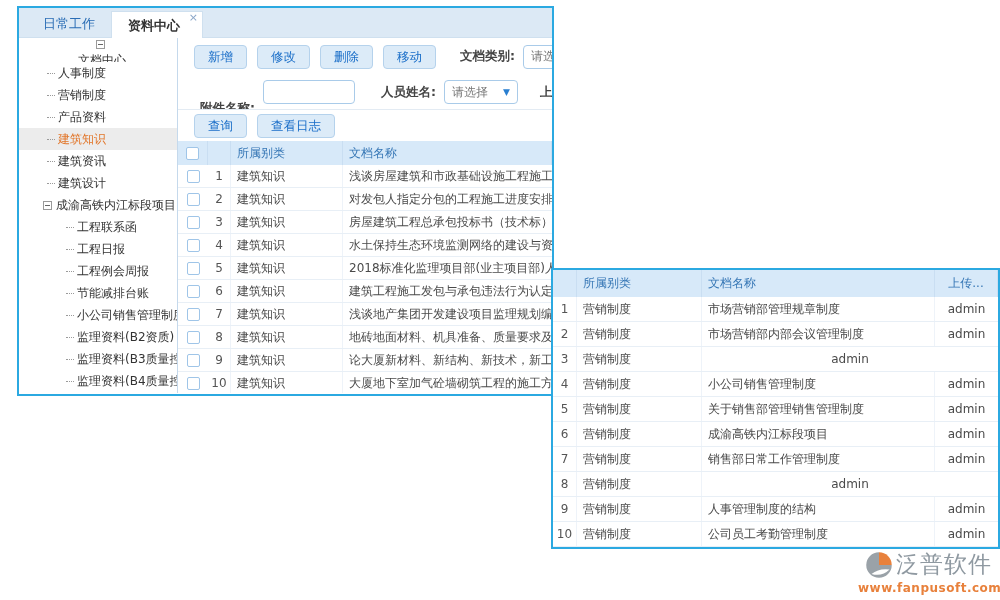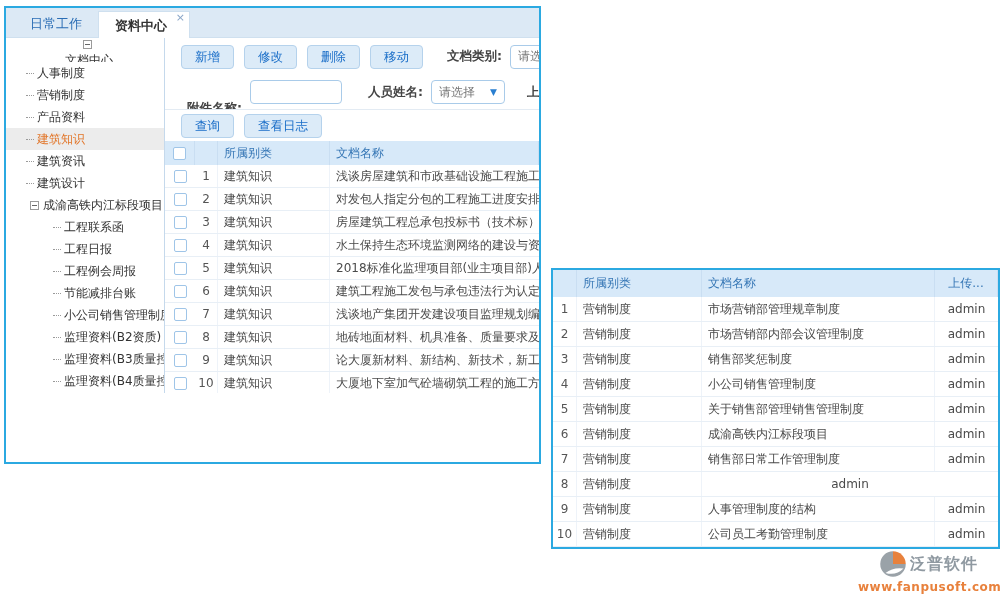--- a/index.html
+++ b/index.html
@@ -1,20 +1,20 @@
 <!DOCTYPE html>
 <html><head>
 <meta charset="utf-8">
 <style>
   * { margin:0; padding:0; box-sizing:border-box; }
   html,body { width:1000px; height:600px; background:#fff; overflow:hidden;
               font-family:"DejaVu Sans","Liberation Sans",sans-serif; }
 
   
-  .left-panel { position:absolute; left:4px; top:6px; width:537px; height:458px;
+  .left-panel { position:absolute; left:17px; top:6px; width:537px; height:390px;
                 border:2px solid #2ba9e1; background:#fff; overflow:hidden; }
   .tabbar { height:30px; background:#dce9f5; display:flex; align-items:flex-end;
             padding-left:8px; border-bottom:1px solid #cfe0ef; }
   .tab { height:27px; line-height:27px; padding:0 16px; font-size:13px; color:#2a6db5;
          cursor:pointer; white-space:nowrap; }
   .tab.active { background:#fff; color:#333; font-weight:bold; position:relative;
                 border:1px solid #cfe0ef; border-bottom:none; margin-bottom:-1px;
                 padding-right:22px; }
   .tab-close { position:absolute; top:0px; right:4px; font-size:11px; color:#8aa6c8;
                font-weight:normal; line-height:12px; cursor:pointer; }
@@ -24,21 +24,21 @@
   .sidebar { width:159px; border-right:1px solid #c5d9ec; overflow:hidden;
              padding-top:2px; font-size:12px; color:#333; }
   .tree-item { height:22px; line-height:22px; white-space:nowrap; overflow:hidden;
                cursor:pointer; display:flex; align-items:center; }
   .tree-item .expander { width:9px; height:9px; border:1px solid #9a9a9a; background:#fff;
                display:inline-block; margin:0 4px 0 0; position:relative; flex:none; }
   .tree-item .expander::after { content:""; position:absolute; left:1px; right:1px; top:3px;
                border-top:1px solid #666; }
   .dash { display:inline-block; width:8px; border-top:1px dotted #9a9a9a; margin-right:3px; flex:none; }
   .lvl0 { padding-left:8px;flex-direction:column; }
-  .lvl1 { padding-left:20px;text-align:right; }
+  .lvl1 { padding-left:28px;text-align:right; }
   .lvl1p { padding-left:24px; }
   .lvl2 { padding-left:47px; }
   .tree-item.selected { background:#ececec; color:#e2762a; }
 
   
   .main { flex:1; overflow:hidden; display:flex; flex-direction:column; }
   .toolbar-row { height:37px; display:flex; align-items:center; padding-left:16px;
                  white-space:nowrap; overflow:hidden; flex:none; }
   .filter-row  { height:34px; display:flex; align-items:center; padding-left:22px;
                  white-space:nowrap; overflow:hidden; flex:none; }
@@ -82,21 +82,21 @@
   .right-panel .thead { height:27px; }
   .right-panel .trow  { height:25px; }
   .r-num { width:24px; flex:none; }
   .r-cat { width:125px; flex:none; }
   .r-name{ width:233px; flex:none; }
   .r-up  { flex:1; justify-content:center; }
 
   
   .watermark { position:absolute; left:858px; top:549px; width:140px; text-align:center; }
   .brand-row { display:flex; align-items:center; justify-content:center; }
-  .brand-txt { font-size:16px; font-weight:bold; color:#8f99a1; letter-spacing:1px;
+  .brand-txt { font-size:23px; font-weight:normal; color:#8f99a1; letter-spacing:1px;
                margin-left:2px; white-space:nowrap; }
   .brand-url { font-size:12px; font-weight:bold; color:#e8813c; margin-top:1px;
                letter-spacing:0.5px; white-space:nowrap;text-align:center; }
 </style>
 </head>
 <body>
 
 <div class="left-panel">
 
   <div class="tabbar">
@@ -320,21 +320,20 @@
     </div>
   <div class="trow">
       <div class="cell r-num num cell-sep">2</div>
       <div class="cell r-cat cell-sep">营销制度</div>
       <div class="cell r-name cell-sep">市场营销部内部会议管理制度</div>
       <div class="cell r-up">admin</div>
     </div>
   <div class="trow">
       <div class="cell r-num num cell-sep">3</div>
       <div class="cell r-cat cell-sep">营销制度</div>
-      <div class="cell r-name cell-sep">销售部奖惩制度</div>
       <div class="cell r-up">admin</div>
     </div>
   <div class="trow">
       <div class="cell r-num num cell-sep">4</div>
       <div class="cell r-cat cell-sep">营销制度</div>
       <div class="cell r-name cell-sep">小公司销售管理制度</div>
       <div class="cell r-up">admin</div>
     </div>
   <div class="trow">
       <div class="cell r-num num cell-sep">5</div>

